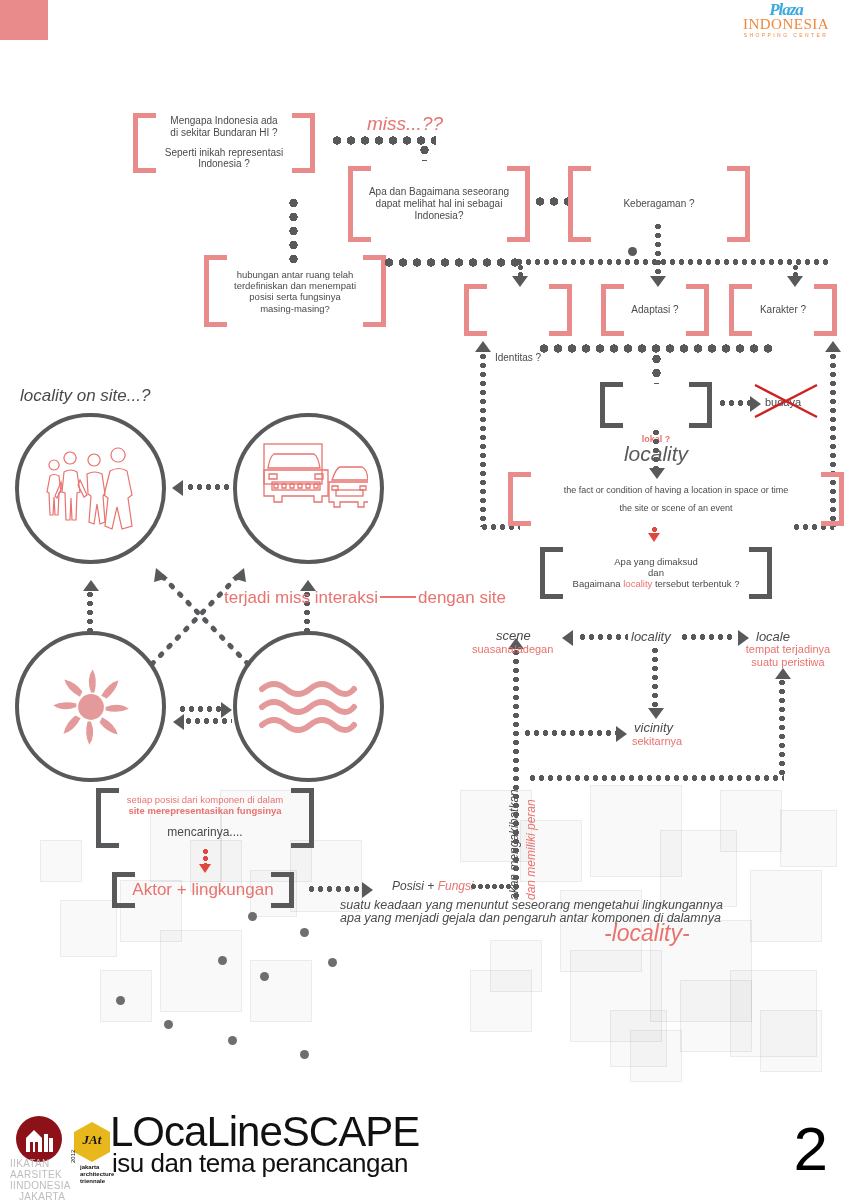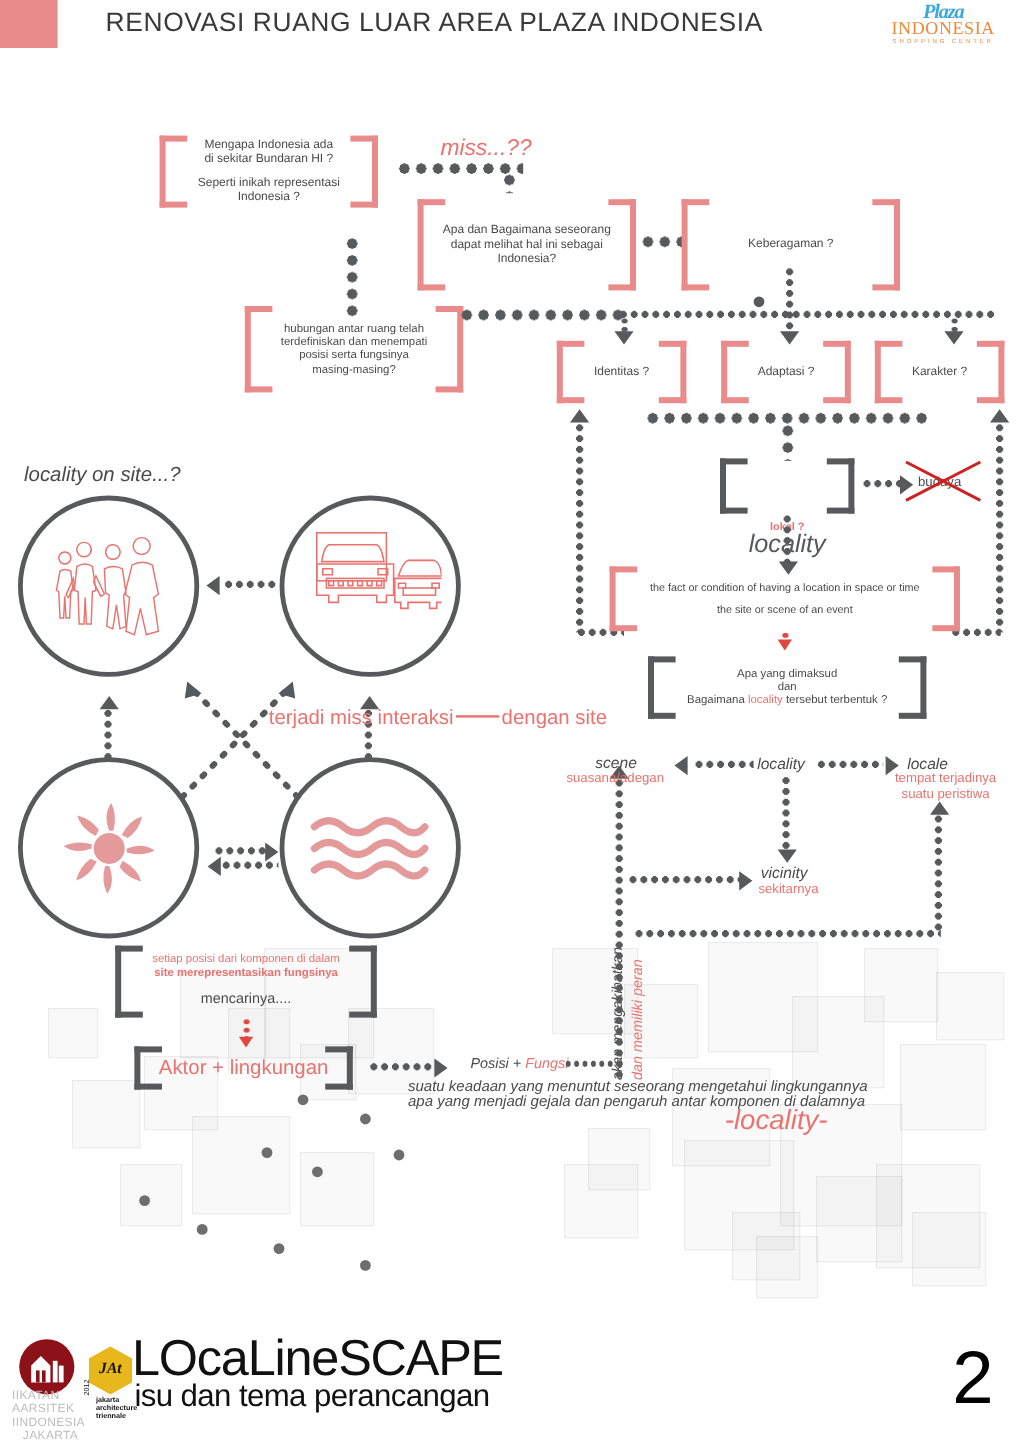--- a/index.html
+++ b/index.html
@@ -78,21 +78,20 @@
             transform:rotate(-90deg);transform-origin:left top;}
 
   .vrot{position:absolute;transform:rotate(-90deg);transform-origin:left top;white-space:nowrap;}
 </style>
 </head>
 <body>
 
 <div class="page">
 
   <div class="hdr-swatch"></div>
-  <div class="hdr-title">RENOVASI RUANG LUAR AREA PLAZA INDONESIA</div>
   <div class="plaza-logo">
     <div class="plaza-script">Plaza</div>
     <div class="plaza-ind">INDONESIA</div>
     <div class="plaza-sc">SHOPPING CENTER</div>
   </div>
 
   <div class="cubes" style="left:0;top:780px;width:848px;height:320px;">
     <div class="cube" style="left:150px;top:30px;width:70px;height:70px;"></div>
     <div class="cube" style="left:190px;top:60px;width:50px;height:50px;"></div>
     <div class="cube" style="left:120px;top:100px;width:60px;height:60px;"></div>
@@ -193,21 +192,21 @@
 
   <div class="arr arr-d" style="left:512px;top:276px;"></div>
   <div class="arr arr-d" style="left:650px;top:276px;"></div>
   <div class="arr arr-d" style="left:787px;top:276px;"></div>
   <div class="dots-v tiny" style="left:518px;top:264px;height:14px;"></div>
   <div class="dots-v tiny" style="left:793px;top:264px;height:14px;"></div>
 
   <div class="bk pink" style="left:464px;top:284px;width:108px;height:52px;">
     <div class="br-l"></div>
     <div class="br-r"></div>
-    <div class="bk-txt txt-dark" style="font-size:10px;">Identitas ?</div>
+    <div class="bk-txt txt-dark" style="font-size:10px;margin-top:48px;">Identitas ?</div>
   </div>
   <div class="bk pink" style="left:729px;top:284px;width:108px;height:52px;">
     <div class="br-l"></div>
     <div class="br-r"></div>
     <div class="bk-txt txt-dark" style="font-size:10px;">Karakter ?</div>
   </div>
   <div class="bk pink" style="left:601px;top:284px;width:108px;height:52px;">
     <div class="br-l"></div>
     <div class="br-r"></div>
     <div class="bk-txt txt-dark" style="font-size:10px;">Adaptasi ?</div>
@@ -237,21 +236,21 @@
   <div class="arr arr-r" style="left:750px;top:396px;"></div>
   <div class="label txt-dark" style="left:765px;top:396px;font-size:11px;">budaya</div>
   <svg style="position:absolute;left:752px;top:382px;" width="68" height="38">
     <line x1="3" y1="3" x2="65" y2="35" stroke="#cc2222" stroke-width="2.5"></line>
     <line x1="65" y1="3" x2="3" y2="35" stroke="#cc2222" stroke-width="2.5"></line>
   </svg>
 
   <div class="dots-v small" style="left:653px;top:428px;height:44px;"></div>
   <div class="arr arr-d" style="left:649px;top:468px;"></div>
 
-  <div class="bk pink" style="left:508px;top:472px;width:292px;height:54px;">
+  <div class="bk pink" style="left:508px;top:472px;width:336px;height:54px;">
     <div class="br-l"></div>
     <div class="br-r"></div>
     <div class="bk-txt txt-dark" style="font-size:9px;">
       <div>the fact or condition of having a location in space or time</div>
       <div style="height:7px;"></div>
       <div>the site or scene of an event</div>
     </div>
   </div>
 
   <div class="dots-v tiny red" style="left:652px;top:526px;height:10px;"></div>

